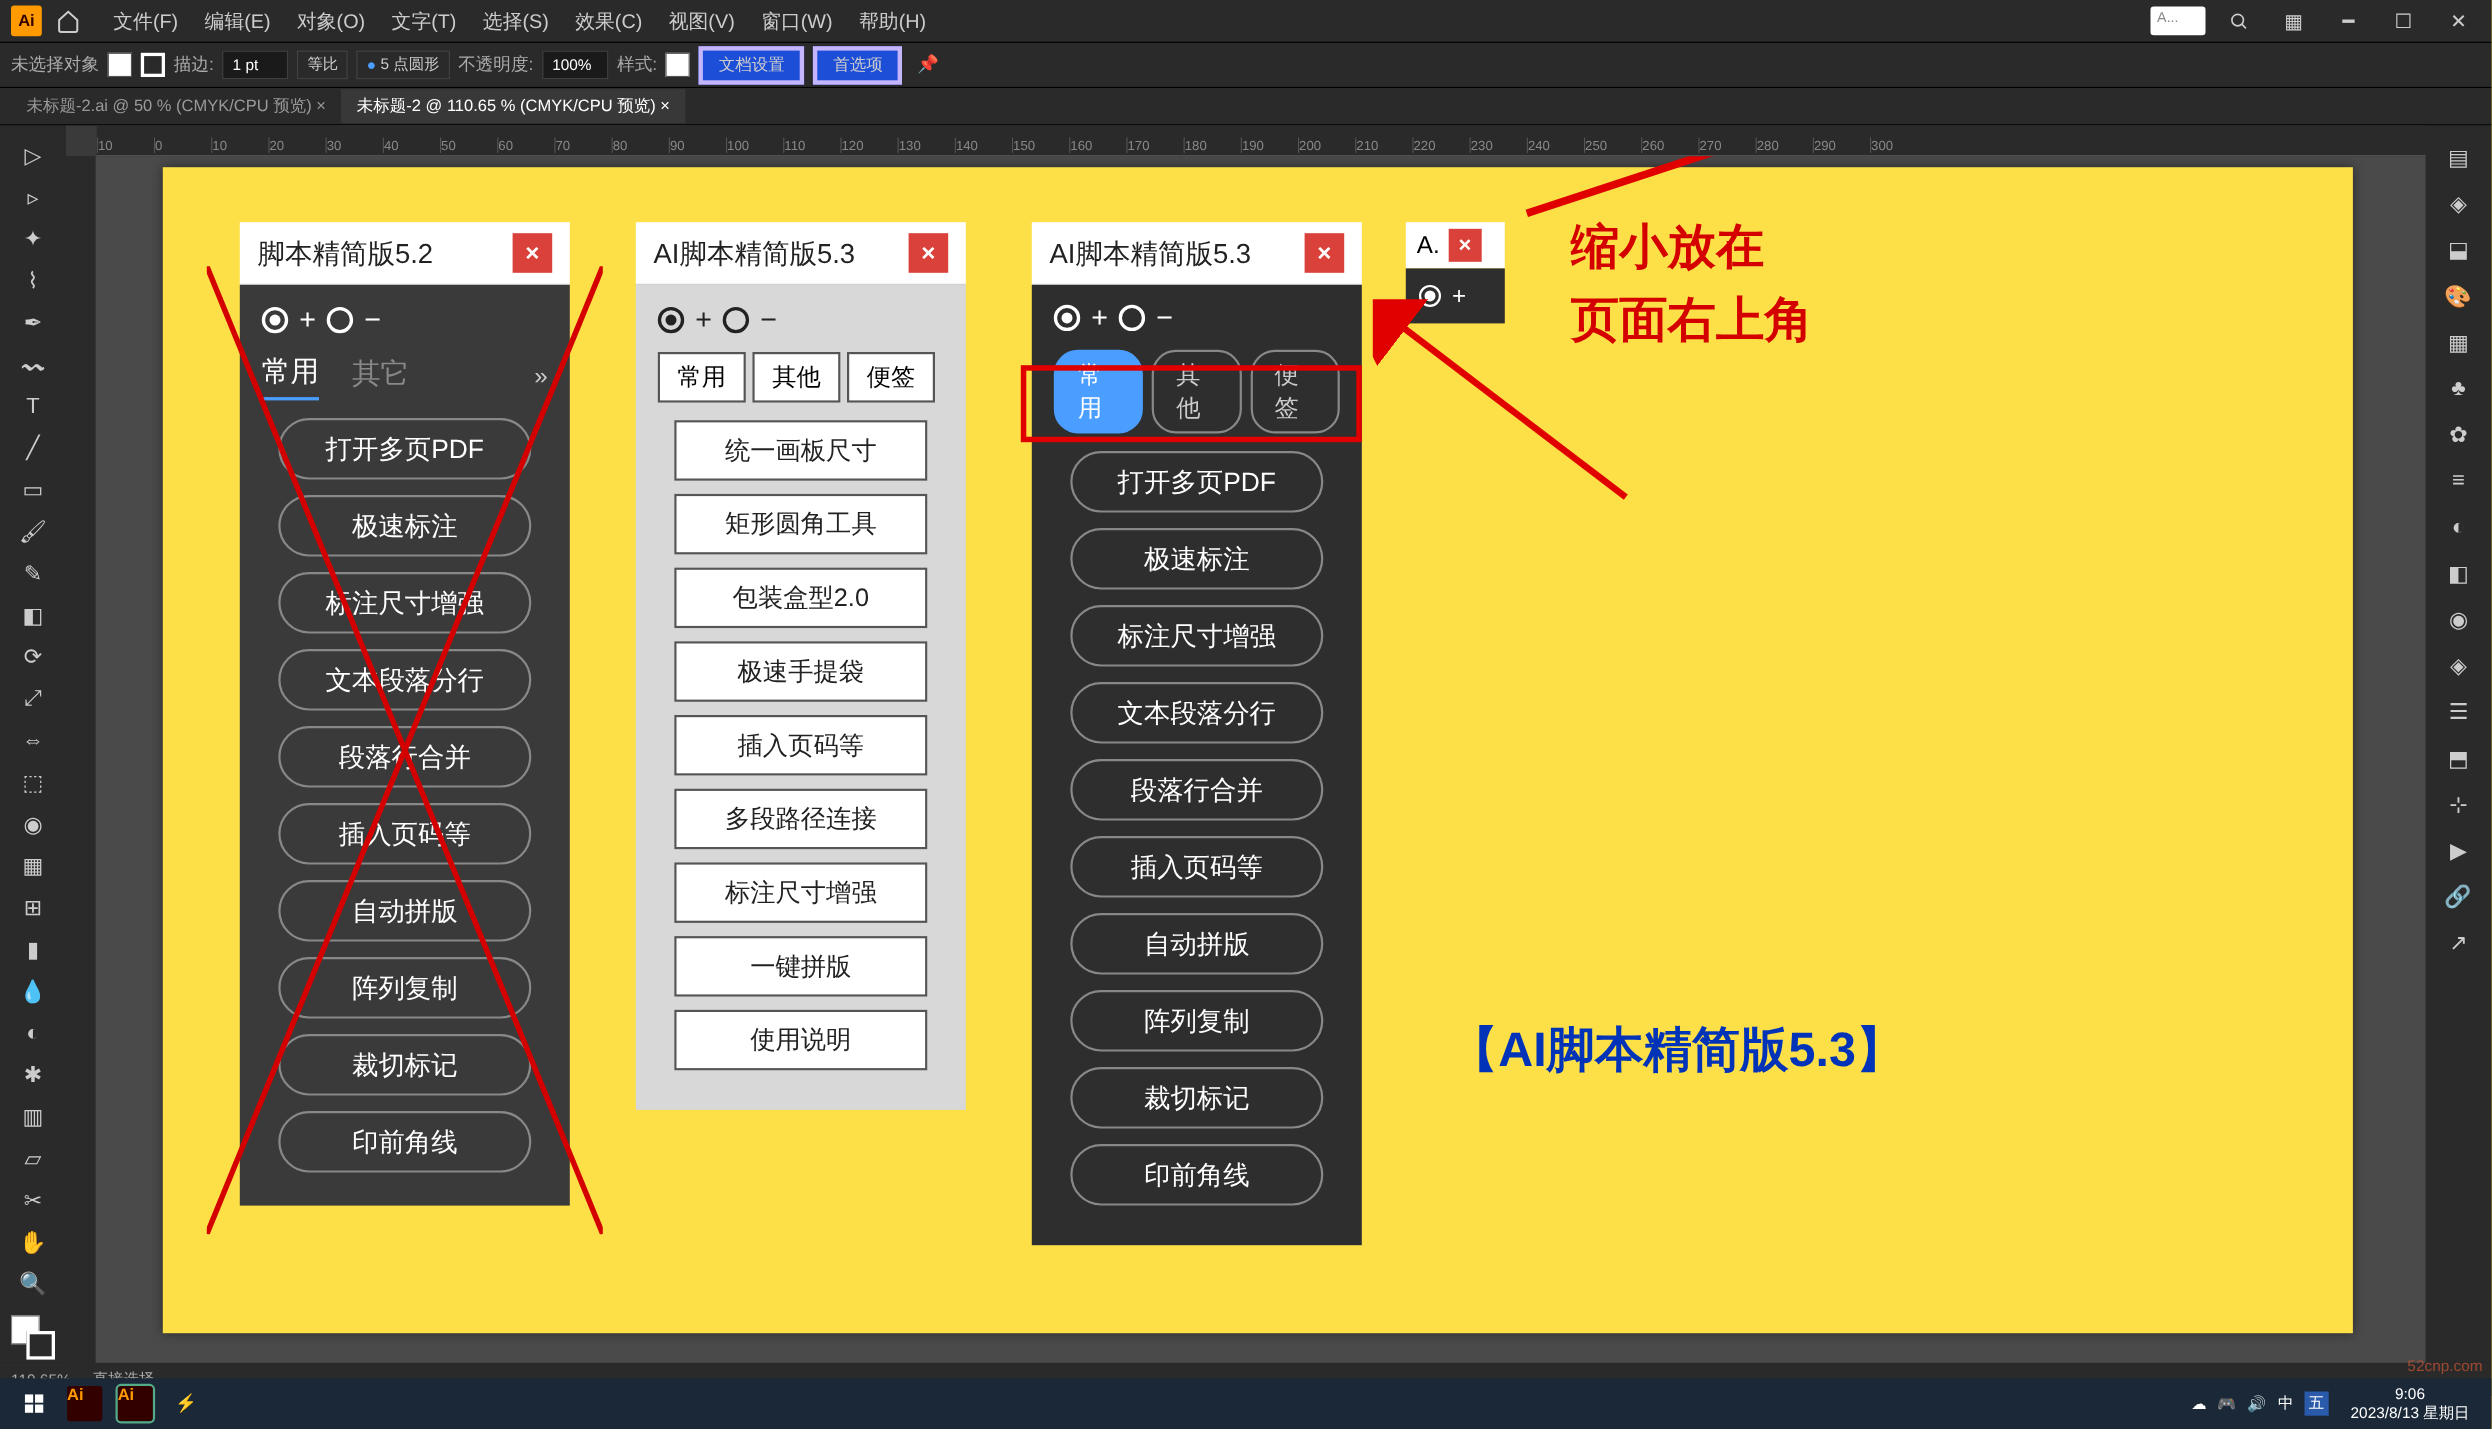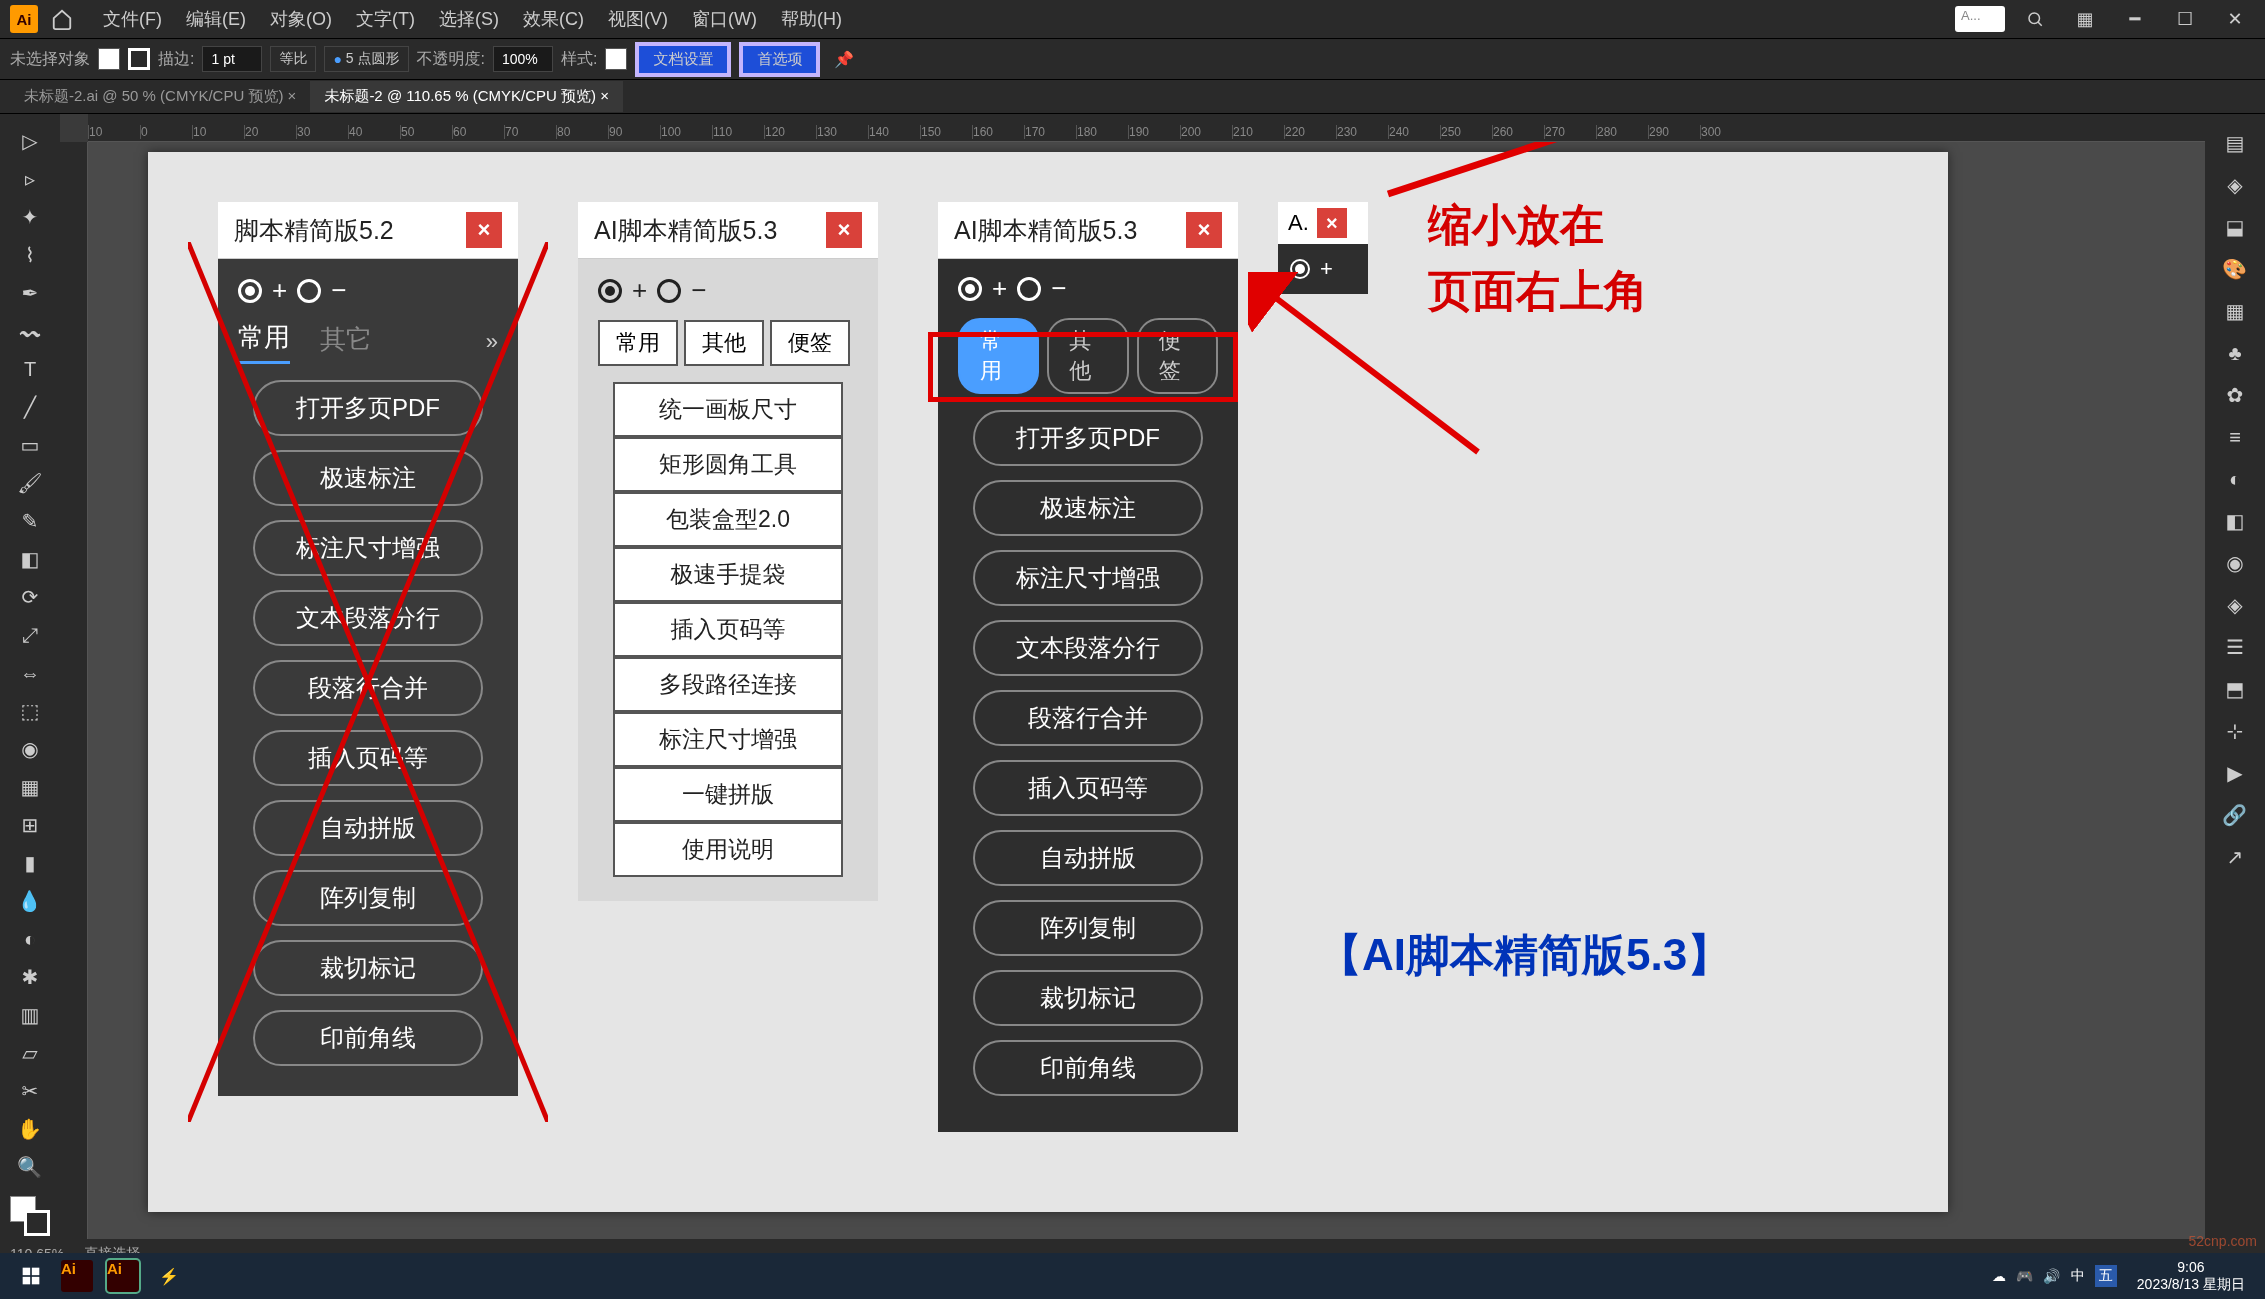--- a/index.html
+++ b/index.html
@@ -26,21 +26,21 @@
 .doctabs { height: 34px; background: #2a2a2a; display: flex; align-items: center; padding: 0 10px; color: #999; font-size: 15px; border-bottom: 1px solid #000; }
 .doctab { padding: 6px 14px; cursor: pointer; }
 .doctab.active { background: #383838; color: #fff; }
 
 
 .main { position: absolute; top: 114px; left: 60px; right: 60px; bottom: 60px; background: #3a3a3a; }
 .ruler-h { position: absolute; top: 0; left: 28px; right: 0; height: 28px; background: #2a2a2a; border-bottom: 1px solid #555; color: #888; font-size: 12px; display: flex; align-items: flex-end; padding-bottom: 2px; overflow: hidden; }
 .ruler-h span { flex: 0 0 52px; text-align: left; border-left: 1px solid #555; }
 .ruler-v { position: absolute; top: 28px; left: 0; width: 28px; bottom: 0; background: #2a2a2a; border-right: 1px solid #555; }
 .canvas { position: absolute; top: 28px; left: 28px; right: 0; bottom: 0; background: #4a4a4a; overflow: hidden; }
-.artboard { position: absolute; top: 10px; left: 60px; width: 1800px; height: 1060px; background: #e5e5e5; box-shadow: 0 0 10px rgba(0,0,0,0.5); }
+.artboard { position: absolute; top: 10px; left: 60px; width: 1991px; height: 1060px; background: #fde047; box-shadow: 0 0 10px rgba(0,0,0,0.5); }
 
 
 .toolbar-left { position: absolute; top: 114px; left: 0; width: 60px; bottom: 60px; background: #2a2a2a; display: flex; flex-direction: column; align-items: center; padding-top: 8px; }
 .toolbar-left .tool { width: 48px; height: 38px; display: flex; align-items: center; justify-content: center; color: #ccc; cursor: pointer; font-size: 20px; }
 .tool-colors { margin-top: 10px; position: relative; width: 40px; height: 40px; }
 .tool-colors .fill { position: absolute; top: 0; left: 0; width: 26px; height: 26px; background: #fff; border: 1px solid #888; }
 .tool-colors .stroke { position: absolute; bottom: 0; right: 0; width: 26px; height: 26px; background: #2a2a2a; border: 3px solid #fff; }
 
 .toolbar-right { position: absolute; top: 114px; right: 0; width: 60px; bottom: 60px; background: #2a2a2a; display: flex; flex-direction: column; align-items: center; padding-top: 8px; }
 .toolbar-right .tool { width: 48px; height: 42px; display: flex; align-items: center; justify-content: center; color: #ccc; cursor: pointer; font-size: 20px; }
@@ -59,21 +59,21 @@
 .radio-circle { width: 24px; height: 24px; border: 3px solid currentColor; border-radius: 50%; display: inline-flex; align-items: center; justify-content: center; }
 .radio-circle.checked::after { content: ''; width: 10px; height: 10px; background: currentColor; border-radius: 50%; }
 
 .tabs52 { display: flex; gap: 30px; color: #888; font-size: 26px; margin-bottom: 16px; align-items: center; }
 .tabs52 .tab { padding-bottom: 6px; cursor: pointer; }
 .tabs52 .tab.active { color: #fff; border-bottom: 3px solid #4a9eff; }
 .tabs52 .expand { margin-left: auto; color: #ccc; font-size: 22px; }
 
 .pill-btn { display: block; width: 230px; margin: 0 auto 14px; padding: 10px 0; border: 2px solid #888; border-radius: 30px; background: transparent; color: #fff; font-size: 24px; text-align: center; cursor: pointer; }
 
-.rect-btn { display: block; width: 230px; margin: 0 auto 0; padding: 10px 0; border: 2px solid #555; background: #fff; color: #222; font-size: 23px; text-align: center; cursor: pointer; }
+.rect-btn { display: block; width: 230px; margin: 0 auto 12px; padding: 10px 0; border: 2px solid #555; background: #fff; color: #222; font-size: 23px; text-align: center; cursor: pointer; }
 
 .tabs-light { display: flex; gap: 6px; margin-bottom: 16px; }
 .tabs-light .tab { border: 2px solid #555; background: #fff; padding: 6px 16px; font-size: 22px; cursor: pointer; }
 
 .tabs53 { display: flex; gap: 8px; margin-bottom: 16px; }
 .tabs53 .tab { border: 2px solid #888; border-radius: 22px; padding: 6px 20px; font-size: 22px; color: #ccc; cursor: pointer; }
 .tabs53 .tab.active { background: #4a9eff; border-color: #4a9eff; color: #fff; }
 
 .panel-mini { background: #2e2e2e; padding: 12px; }
 .panel-mini-header { background: #fff; padding: 6px 10px; font-size: 22px; display: flex; align-items: center; gap: 8px; }

